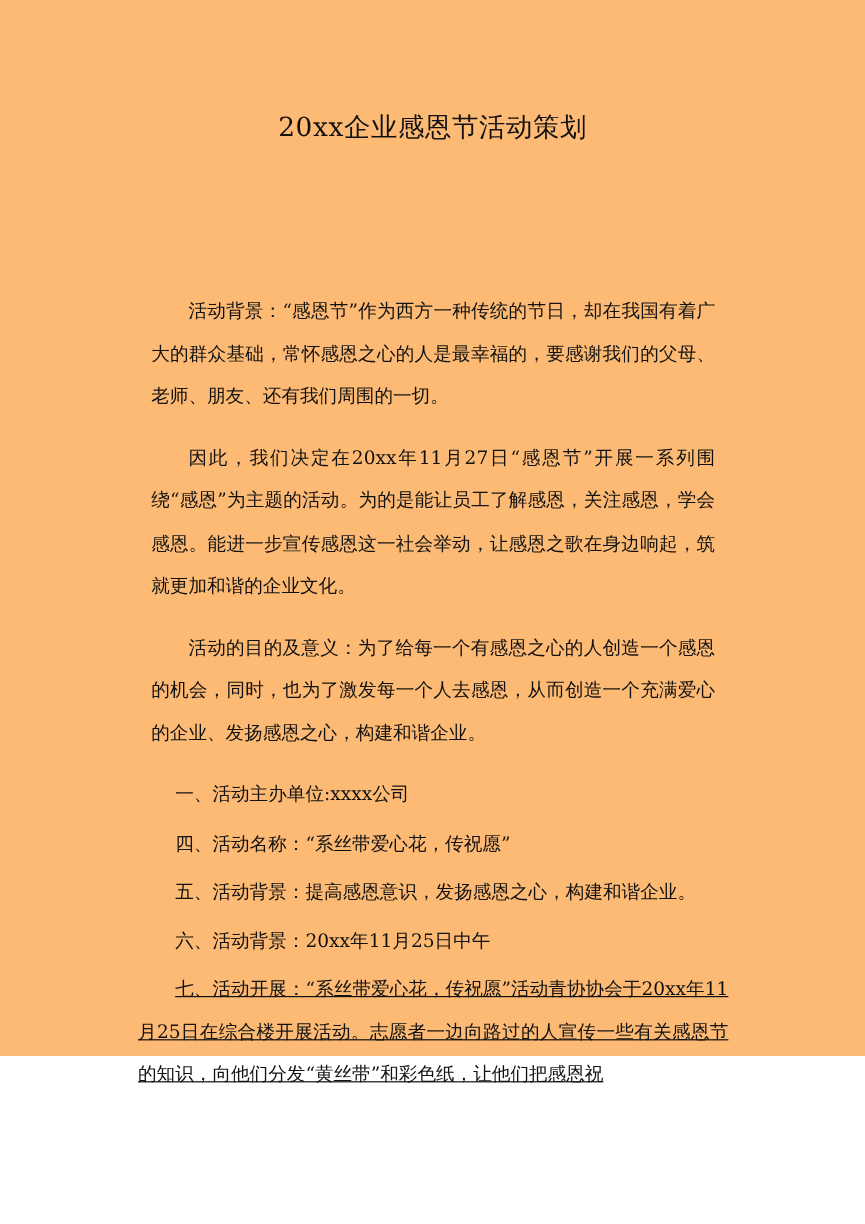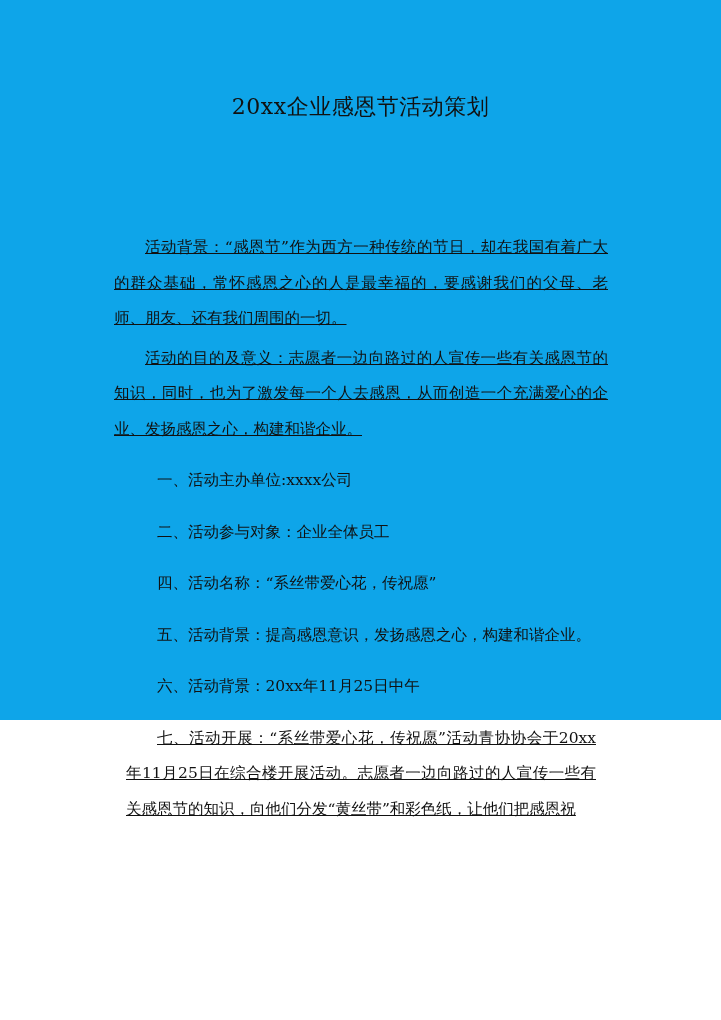--- a/index.html
+++ b/index.html
@@ -1,33 +1,33 @@
 <!DOCTYPE html>
 <html><head>
 <meta charset="utf-8">
 <style>
   html, body { margin: 0; padding: 0; background: #ffffff; }
   body { width: 721px; height: 1020px; position: relative; overflow: hidden;
          font-family: "DejaVu Serif", "Liberation Serif", serif; color: #111; }
-  .page { position: absolute; left: 0; top: 0; width: 721px; height: 720px; background: #0ea5e9; }
+  .page { position: absolute; left: 0; top: 0; width: 721px; height: 880px; background: #fdba74; }
   .title { position: absolute; top: 90px; left: 0; width: 721px; text-align: center;
            font-size: 22px; line-height: 34px; font-weight: normal; letter-spacing: 0.5px; margin: 0; }
   .body { position: absolute; left: 110px; top: 226px; width: 502px; font-size: 15.5px; line-height: 35.5px; }
-  .para { margin: 4px; text-indent: 2em; text-align: justify; text-align-last: left; text-decoration: underline; }
-  .item { margin: 16px; padding-left: 2em; white-space: nowrap; }
+  .para { margin: 16px; text-indent: 2em; text-align: justify; text-align-last: left; }
+  .item { margin: 5px; padding-left: 2em; white-space: nowrap; }
   .item.wrap { white-space: normal; padding-left: 0; text-indent: 2em; text-align: justify; text-decoration: underline; }
 </style>
 </head>
 <body>
 
 <div class="page">
   <h1 class="title">20xx企业感恩节活动策划</h1>
   <div class="body">
     <p class="para">活动背景：“感恩节”作为西方一种传统的节日，却在我国有着广大的群众基础，常怀感恩之心的人是最幸福的，要感谢我们的父母、老师、朋友、还有我们周围的一切。</p>
-    <p class="para">活动的目的及意义：志愿者一边向路过的人宣传一些有关感恩节的知识，同时，也为了激发每一个人去感恩，从而创造一个充满爱心的企业、发扬感恩之心，构建和谐企业。</p>
+    <p class="para">因此，我们决定在20xx年11月27日“感恩节”开展一系列围绕“感恩”为主题的活动。为的是能让员工了解感恩，关注感恩，学会感恩。能进一步宣传感恩这一社会举动，让感恩之歌在身边响起，筑就更加和谐的企业文化。</p>
+    <p class="para">活动的目的及意义：为了给每一个有感恩之心的人创造一个感恩的机会，同时，也为了激发每一个人去感恩，从而创造一个充满爱心的企业、发扬感恩之心，构建和谐企业。</p>
     <p class="item">一、活动主办单位:xxxx公司</p>
-    <p class="item">二、活动参与对象：企业全体员工</p>
     <p class="item">四、活动名称：“系丝带爱心花，传祝愿”</p>
     <p class="item">五、活动背景：提高感恩意识，发扬感恩之心，构建和谐企业。</p>
     <p class="item">六、活动背景：20xx年11月25日中午</p>
     <p class="item wrap">七、活动开展：“系丝带爱心花，传祝愿”活动青协协会于20xx年11月25日在综合楼开展活动。志愿者一边向路过的人宣传一些有关感恩节的知识，向他们分发“黄丝带”和彩色纸，让他们把感恩祝</p>
   </div>
 </div>
 
 </body></html>

